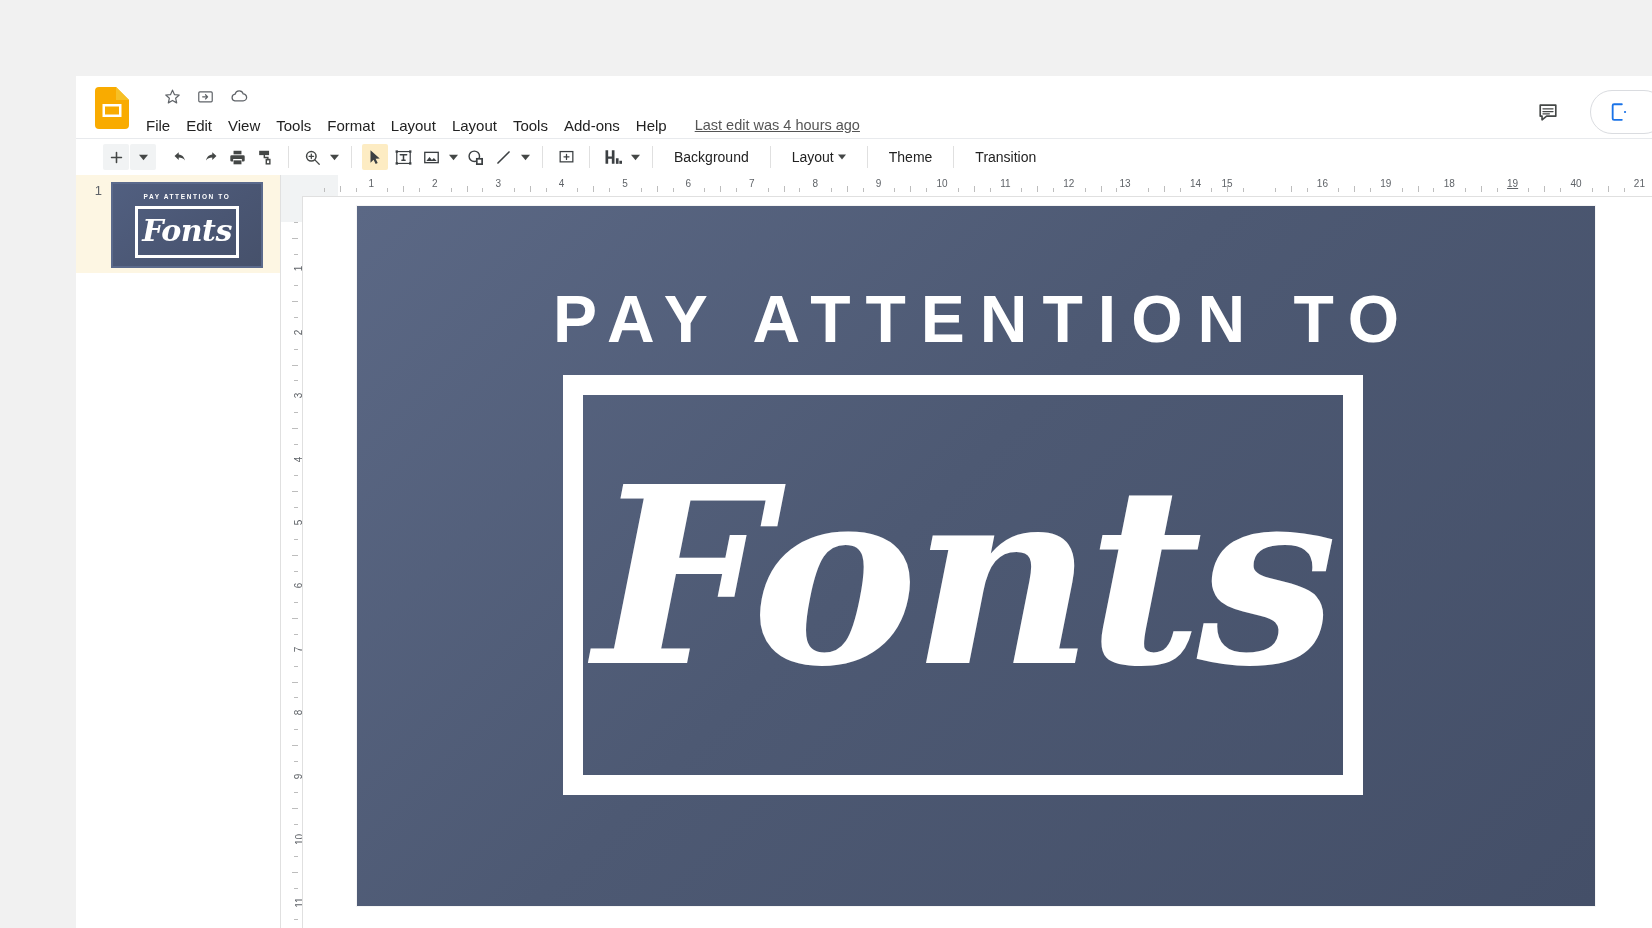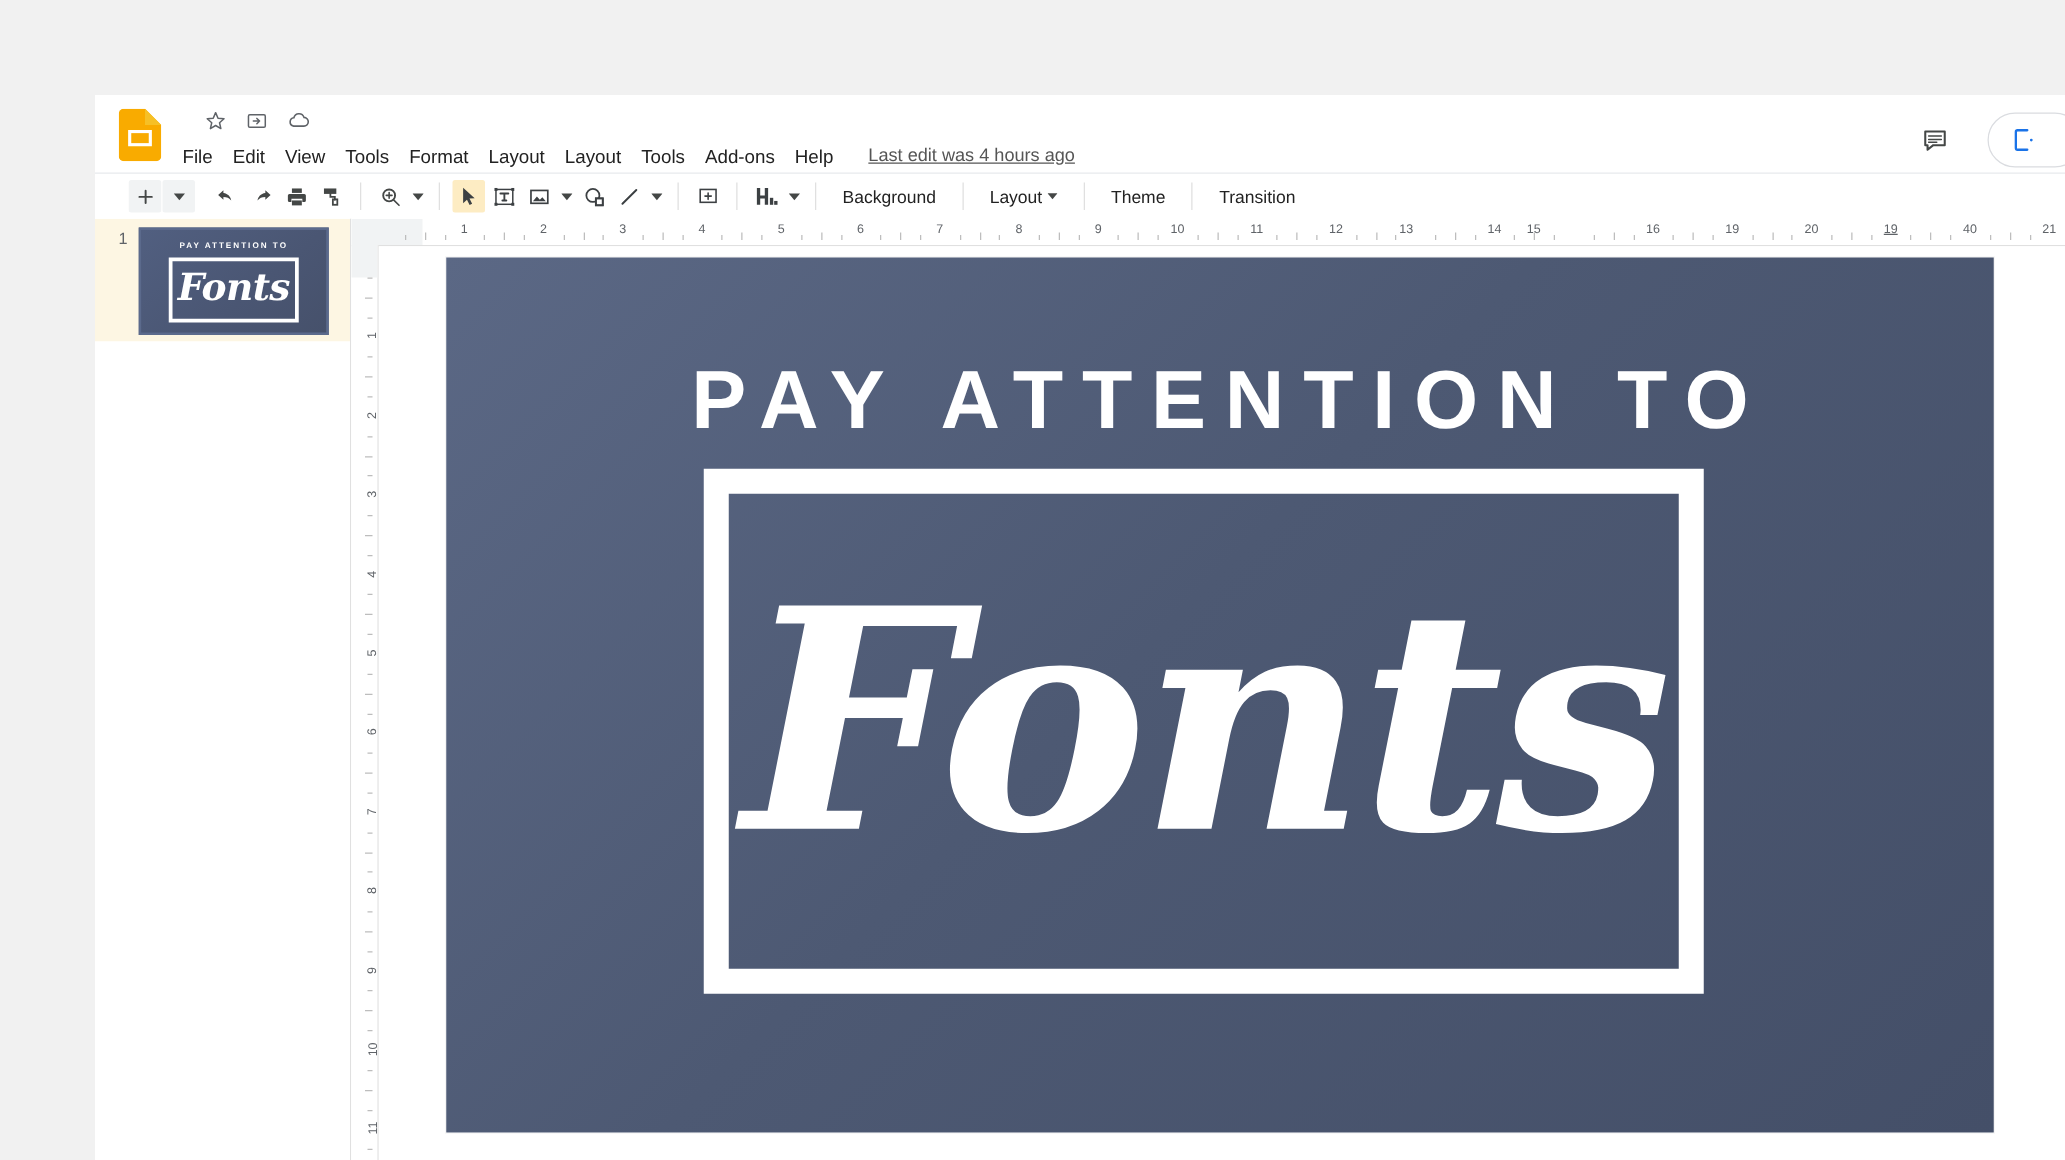--- a/index.html
+++ b/index.html
@@ -709,21 +709,21 @@
               <div class="hr-tick minor" style="height: 6px; left: 1009.7px;"></div>
               <div class="hr-tick minor" style="left: 1025.55px;"></div>
               <div class="hr-label" style="left: 1041.4px;">16</div>
               <div class="hr-tick minor" style="left: 1057.25px;"></div>
               <div class="hr-tick minor" style="height: 6px; left: 1073.1px;"></div>
               <div class="hr-tick minor" style="left: 1088.95px;"></div>
               <div class="hr-label" style="left: 1104.8px;">19</div>
               <div class="hr-tick minor" style="left: 1120.65px;"></div>
               <div class="hr-tick minor" style="height: 6px; left: 1136.5px;"></div>
               <div class="hr-tick minor" style="left: 1152.35px;"></div>
-              <div class="hr-label" style="left: 1168.2px;">20</div>
+              <div class="hr-label" style="left: 1168.2px;">18</div>
               <div class="hr-tick minor" style="left: 1184.05px;"></div>
               <div class="hr-tick minor" style="height: 6px; left: 1199.9px;"></div>
               <div class="hr-tick minor" style="left: 1215.75px;"></div>
               <div class="hr-label" style="left: 1231.6px; text-decoration: underline;">19</div>
               <div class="hr-tick minor" style="left: 1247.45px;"></div>
               <div class="hr-tick minor" style="height: 6px; left: 1263.3px;"></div>
               <div class="hr-tick minor" style="left: 1279.15px;"></div>
               <div class="hr-label" style="left: 1295px;">40</div>
               <div class="hr-tick minor" style="left: 1310.85px;"></div>
               <div class="hr-tick minor" style="height: 6px; left: 1326.7px;"></div>

